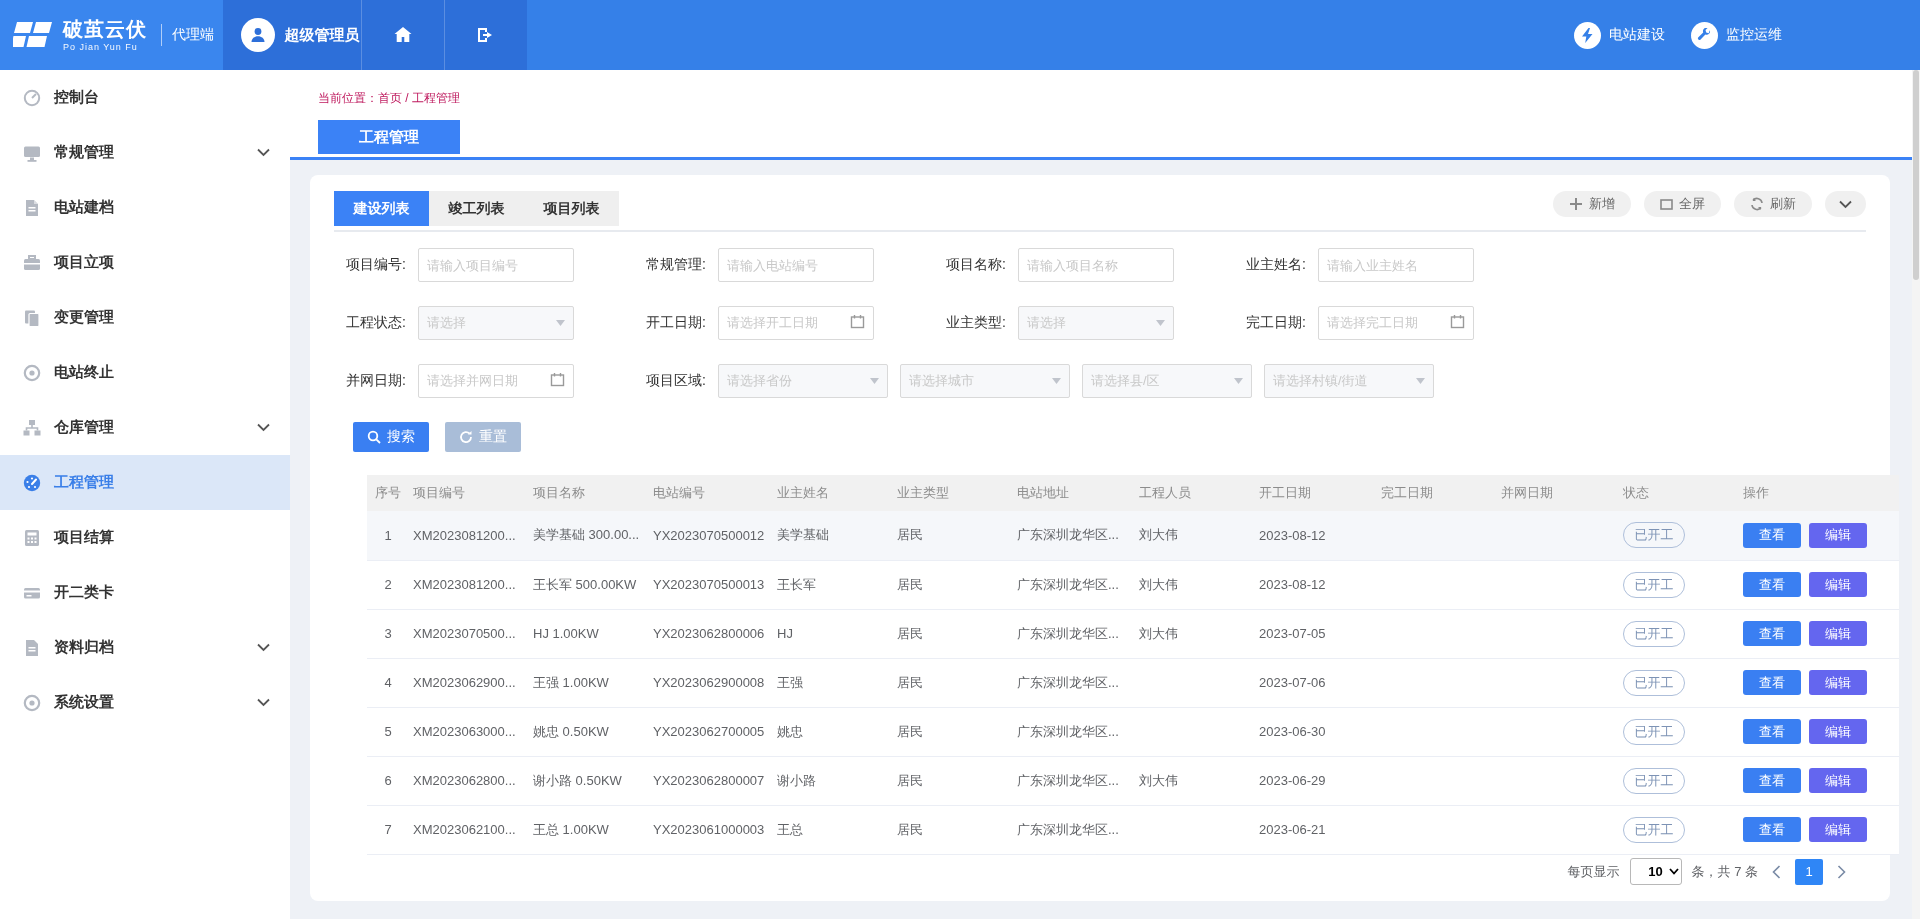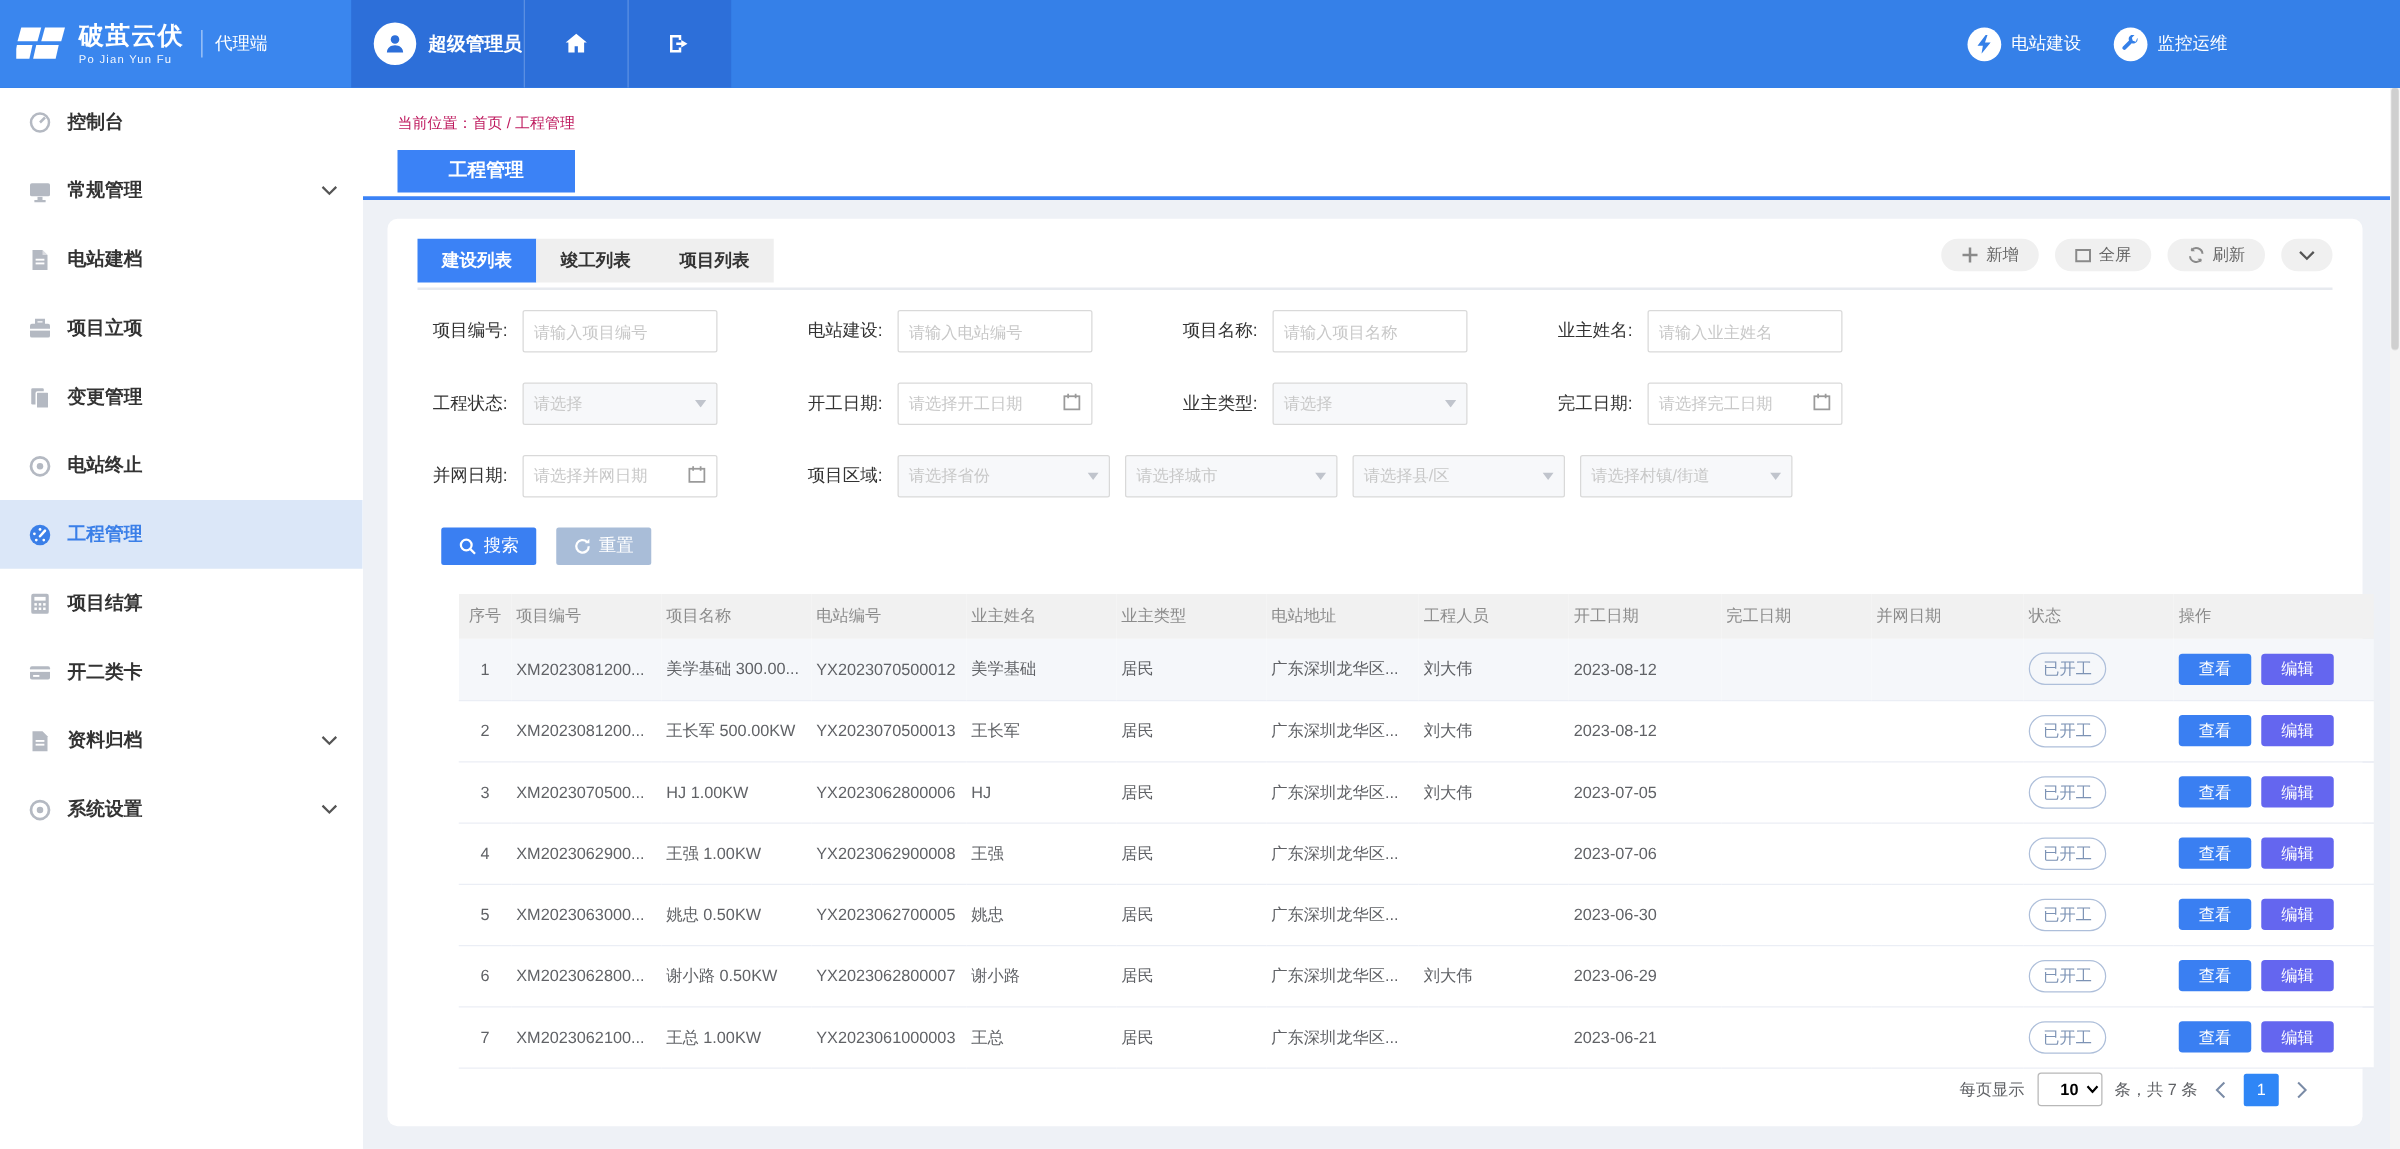--- a/index.html
+++ b/index.html
@@ -2,21 +2,21 @@
 <html><head>
 <meta charset="utf-8">
 <style>
   * { margin:0; padding:0; box-sizing:border-box; }
   html,body { width:1920px; height:919px; overflow:hidden; background:#eef1f6;
               font-family:"Liberation Sans","DejaVu Sans",sans-serif; }
 
   
   .header { position:fixed; top:0; left:0; width:1920px; height:70px;
             background:#3580e8; display:flex; align-items:stretch; z-index:10; }
-  .brand-area { width:281px; background:#3a86ee; display:flex; align-items:center; padding-left:13px; }
+  .brand-area { width:223px; background:#3a86ee; display:flex; align-items:center; padding-left:13px; }
   .brand-text { margin-left:8px; color:#fff; line-height:1; }
   .brand-cn { font-size:20px; font-weight:bold; letter-spacing:1px; }
   .brand-en { font-size:9px; margin-top:4px; letter-spacing:1px; opacity:.95; }
   .brand-divider { width:1px; height:22px; background:rgba(255,255,255,.6); margin:0 10px 0 14px; }
   .brand-portal { color:#fff; font-size:14px; }
   .hseg { background:#2d6fd9; display:flex; align-items:center; justify-content:center;
           border-left:1px solid rgba(255,255,255,.22); cursor:pointer; }
   .hseg.user { width:138px; gap:10px; border-left:none;padding-left:16px; }
   .hseg.icon-btn { width:83px; }
   .avatar { width:34px; height:34px; border-radius:50%; background:#fff; display:flex;
@@ -234,20 +234,36 @@
         <span class="s-label">变更管理</span>
       </div>
       <div class="side-item">
         <span class="s-icon">
           <svg width="20" height="20" viewBox="0 0 20 20">
             <circle cx="10" cy="10" r="7.2" fill="none" stroke="currentColor" stroke-width="2.2"></circle>
             <circle cx="10" cy="10" r="2.6" fill="currentColor"></circle>
           </svg>
         </span>
         <span class="s-label">电站终止</span>
+      </div>
+      <div class="side-item">
+        <span class="s-icon">
+          <svg width="20" height="20" viewBox="0 0 20 20">
+            <rect x="7" y="2" width="6" height="5" fill="currentColor"></rect>
+            <rect x="1.5" y="12.5" width="6" height="5" fill="currentColor"></rect>
+            <rect x="12.5" y="12.5" width="6" height="5" fill="currentColor"></rect>
+            <path d="M10 7v3M4.5 12.5V10h11v2.5" fill="none" stroke="currentColor" stroke-width="1.6"></path>
+          </svg>
+        </span>
+        <span class="s-label">仓库管理</span>
+        <span class="s-chevron">
+          <svg width="13" height="9" viewBox="0 0 13 9">
+            <polyline points="1,1.5 6.5,7 12,1.5" fill="none" stroke="currentColor" stroke-width="1.8"></polyline>
+          </svg>
+        </span>
       </div>
       <div class="side-item active">
         <span class="s-icon">
           <svg width="20" height="20" viewBox="0 0 20 20">
             <circle cx="10" cy="10" r="8.2" fill="currentColor"></circle>
             <path d="M10 11 14 6.5" stroke="#fff" stroke-width="2" stroke-linecap="round"></path>
             <circle cx="5.5" cy="9" r="1.1" fill="#fff"></circle>
             <circle cx="10" cy="5.5" r="1.1" fill="#fff"></circle>
             <circle cx="7" cy="14" r="1.1" fill="#fff"></circle>
             <circle cx="13" cy="14" r="1.1" fill="#fff"></circle>
@@ -359,21 +375,21 @@
       </div>
     </div>
 
     <div class="filters" id="filters">
         <div class="f-row">
           <div class="f-field">
             <span class="f-label">项目编号:</span>
             <input class="f-input" placeholder="请输入项目编号" style="">
           </div>
           <div class="f-field">
-            <span class="f-label">电站建设:</span>
+            <span class="f-label">常规管理:</span>
             <input class="f-input" placeholder="请输入电站编号" style="">
           </div>
           <div class="f-field">
             <span class="f-label">项目名称:</span>
             <input class="f-input" placeholder="请输入项目名称" style="">
           </div>
           <div class="f-field">
             <span class="f-label">业主姓名:</span>
             <input class="f-input" placeholder="请输入业主姓名" style="">
           </div>

